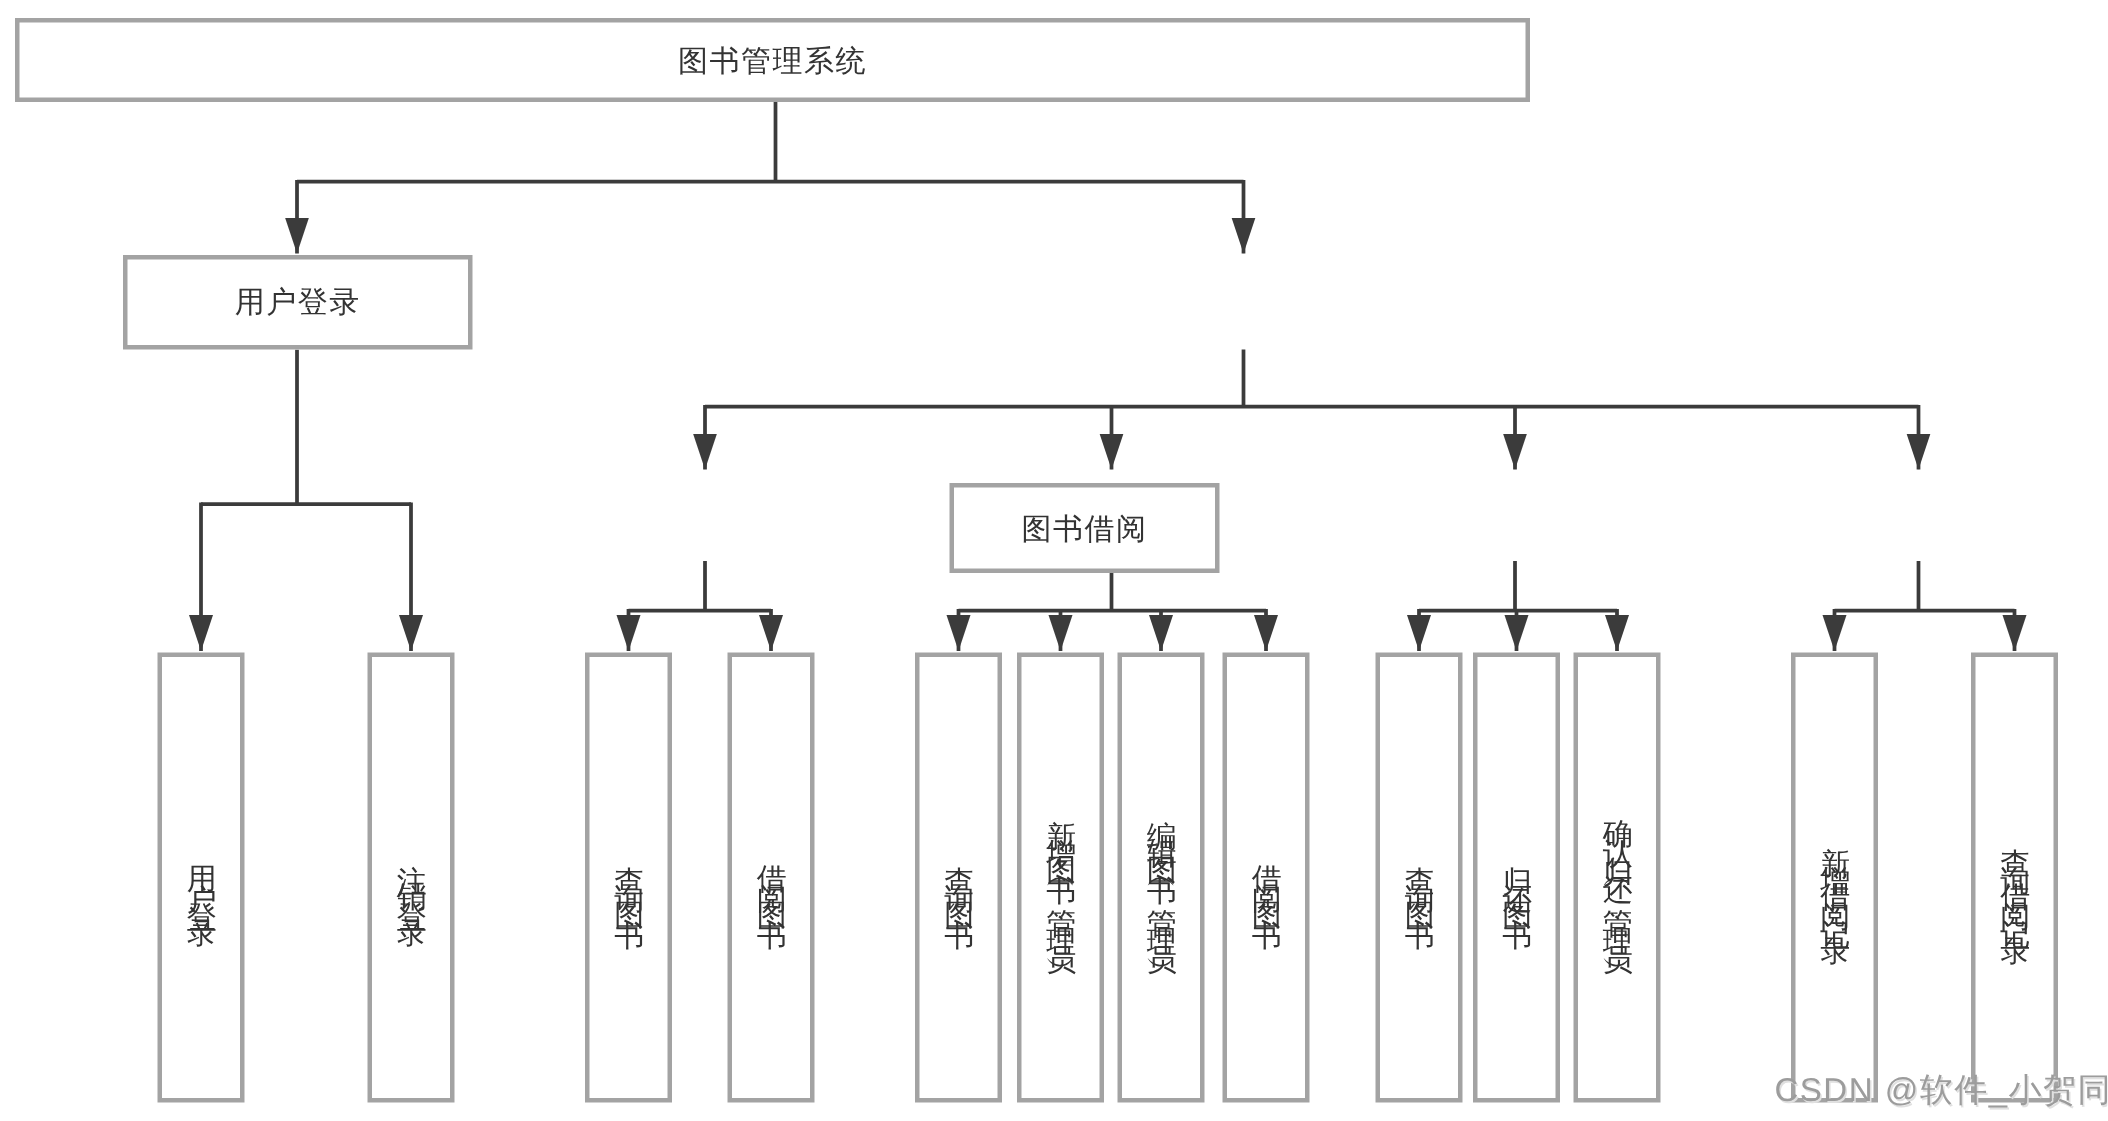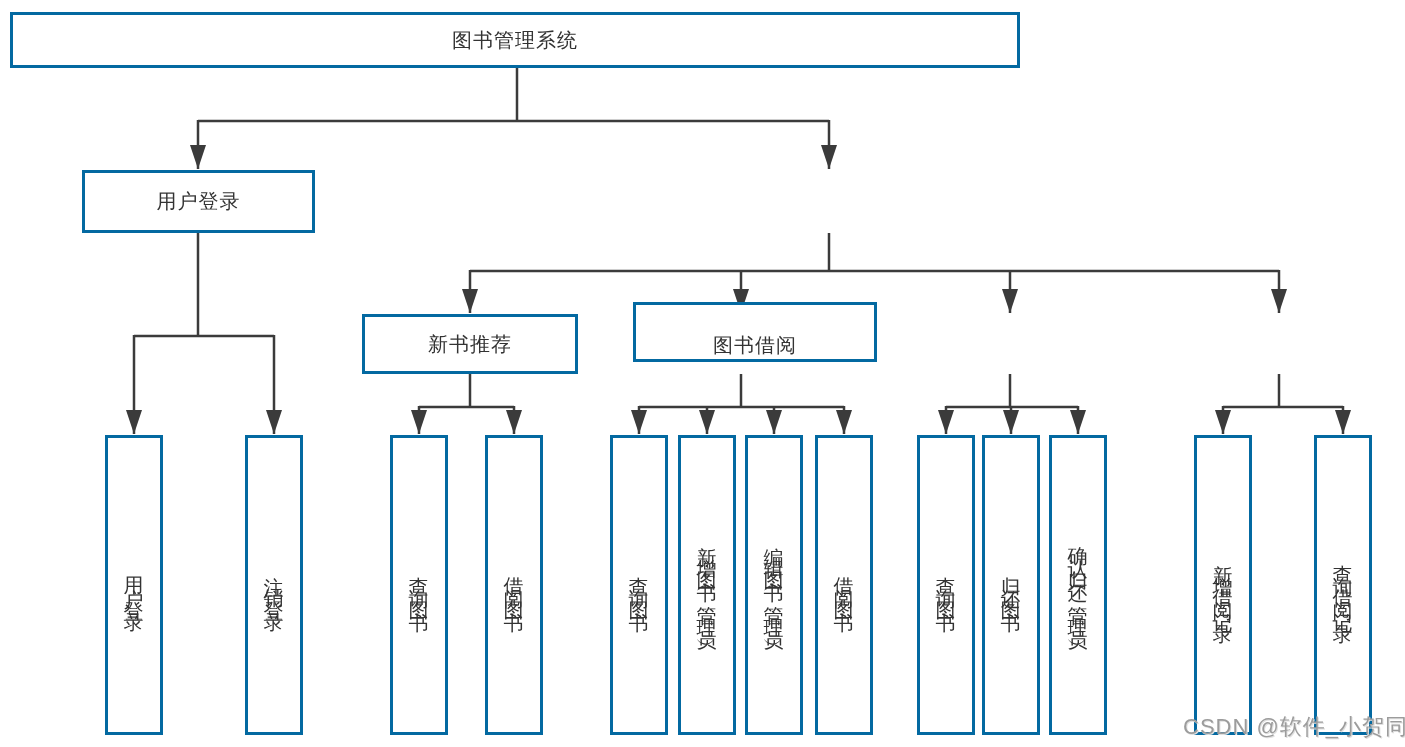--- a/index.html
+++ b/index.html
@@ -19,21 +19,21 @@
     position: absolute;
     left: 0; top: 0;
     width: 1405px;
     height: 747px;
     z-index: 1;
   }
   .node {
     position: absolute;
     box-sizing: border-box;
     background: #ffffff;
-    border: 3px solid #0369a1;
+    border: 3px solid #a3a3a3;
     display: flex;
     align-items: center;
     justify-content: center;
     color: #333333;
     font-size: 20px;
     z-index: 2;
     letter-spacing: 1px;
   }
   .leaf {
     width: 58px;
@@ -115,24 +115,21 @@
   </svg>
 
   <div class="node" style="left:10px; top:12px; width:1010px; height:56px;">
     <span>图书管理系统</span>
   </div>
 
   <div class="node" style="left:82px; top:170px; width:233px; height:63px;">
     <span>用户登录</span>
   </div>
 
-  <div class="node" style="left:362px; top:314px; width:216px; height:60px;">
-    <span>新书推荐</span>
-  </div>
-  <div class="node" style="left:633px; top:302px; width:244px; height:60px;align-items:flex-end;">
+  <div class="node" style="left:633px; top:322px; width:180px; height:60px;">
     <span>图书借阅</span>
   </div>
 
   <div class="node leaf" style="left:105px;">
     <span class="vtext">用户登录</span>
   </div>
   <div class="node leaf" style="left:245px;">
     <span class="vtext">注销登录</span>
   </div>
 

